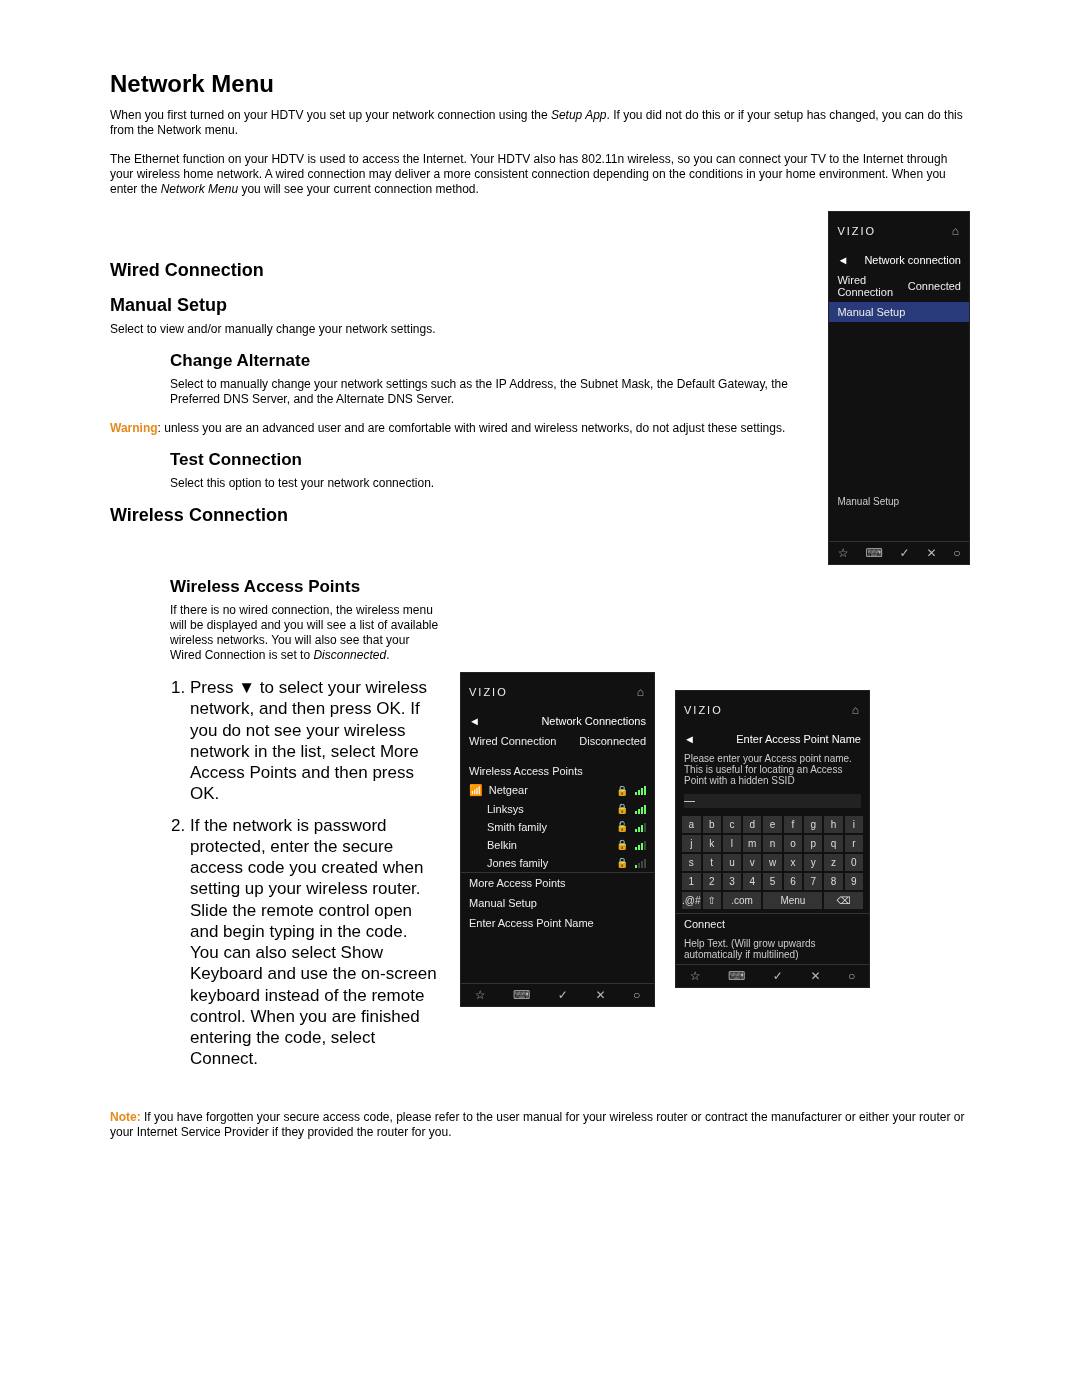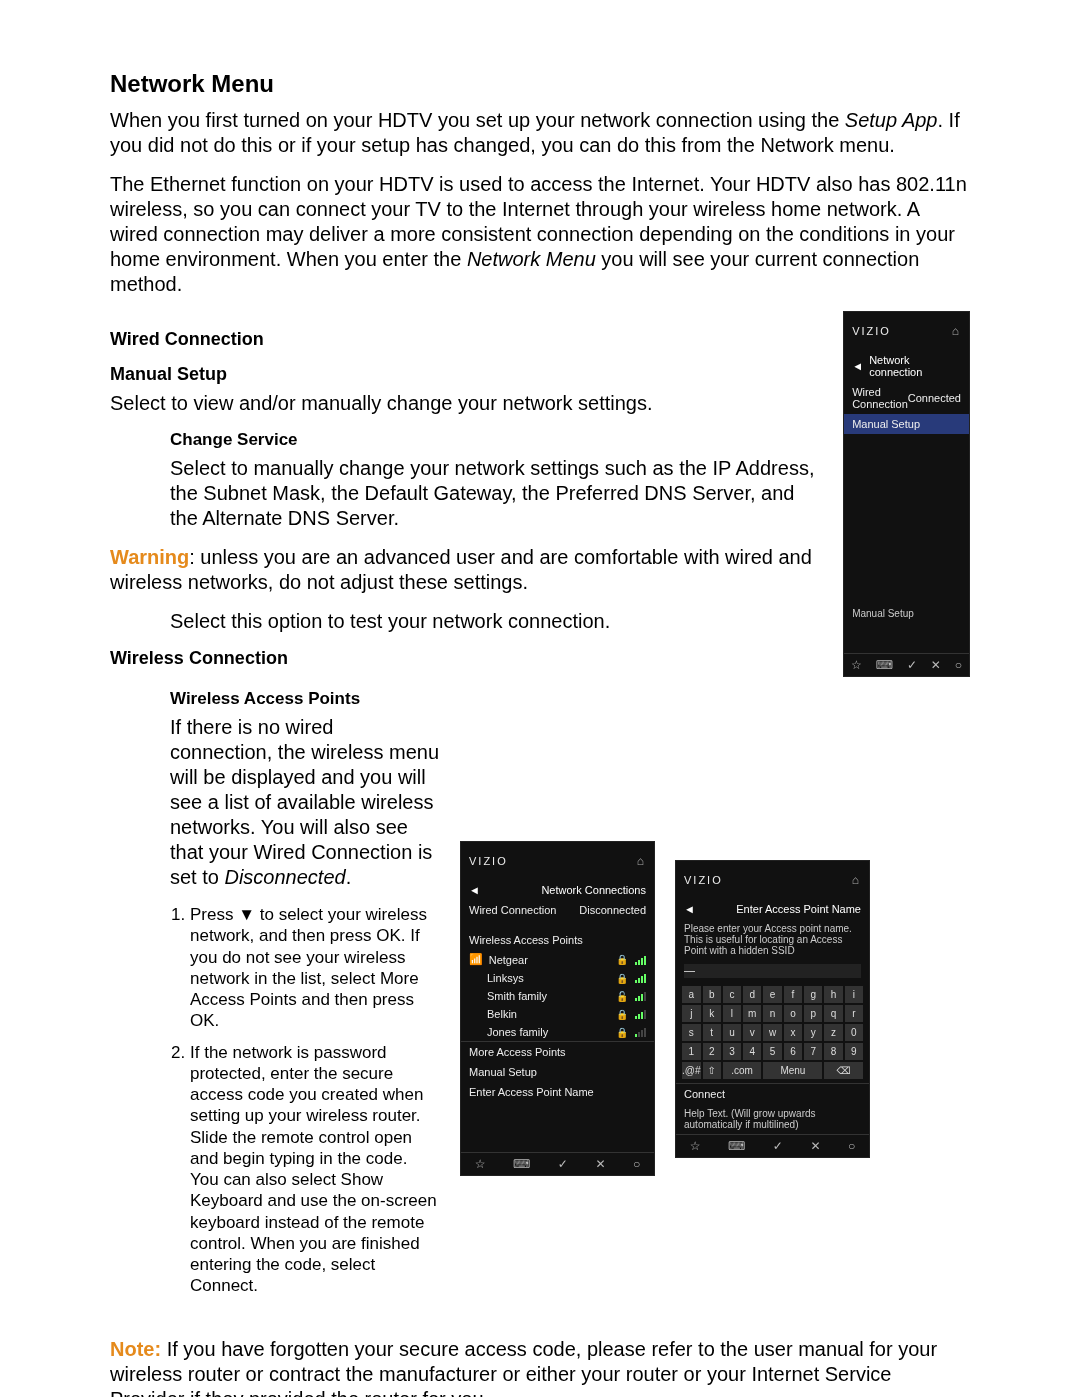--- a/index.html
+++ b/index.html
@@ -19,21 +19,21 @@
     text-align: right;
     font-size: 17px;
     margin-bottom: 40px;
   }
   h2.section {
     font-size: 24px;
     font-weight: bold;
     margin: 10px 0 10px 0;
   }
   p.body {
-    font-size: 20px;
+    font-size: 12px;
     line-height: 1.25;
     margin: 6px 0 14px 0;
   }
   h3.sub {
     font-size: 18px;
     font-weight: bold;
     margin: 14px 0 4px 0;
   }
   h4.subsub {
     font-size: 17px;
@@ -113,31 +113,32 @@
   </p>
 
   <div class="col-wrap">
     <div class="col-text">
       <h3 class="sub">Wired Connection</h3>
 
       <h3 class="sub">Manual Setup</h3>
       <p class="body">Select to view and/or manually change your network settings.</p>
 
       <div class="indent1">
-        <h4 class="subsub">Change Service</h4>
+        <h4 class="subsub">Change Alternate</h4>
         <p class="body">
           <span>Select to manually change your network settings such as the </span><span class="bold">IP Address</span><span>, the </span><span class="bold">Subnet Mask</span><span>, the </span><span class="bold">Default Gateway</span><span>, the </span><span class="bold">Preferred DNS Server</span><span>, and the </span><span class="bold">Alternate DNS Server</span><span>.</span>
         </p>
       </div>
 
       <p class="body">
         <span class="warn">Warning</span><span>: unless you are an advanced user and are comfortable with wired and wireless networks, do not adjust these settings.</span>
       </p>
 
       <div class="indent1">
+        <h4 class="subsub">Test Connection</h4>
         <p class="body">Select this option to test your network connection.</p>
       </div>
 
       <h3 class="sub">Wireless Connection</h3>
     </div>
 
     <div class="shot" style="width:195px;">
       <div class="tv-head">
         <span>VIZIO</span>
         <span class="hicon">⌂</span>

